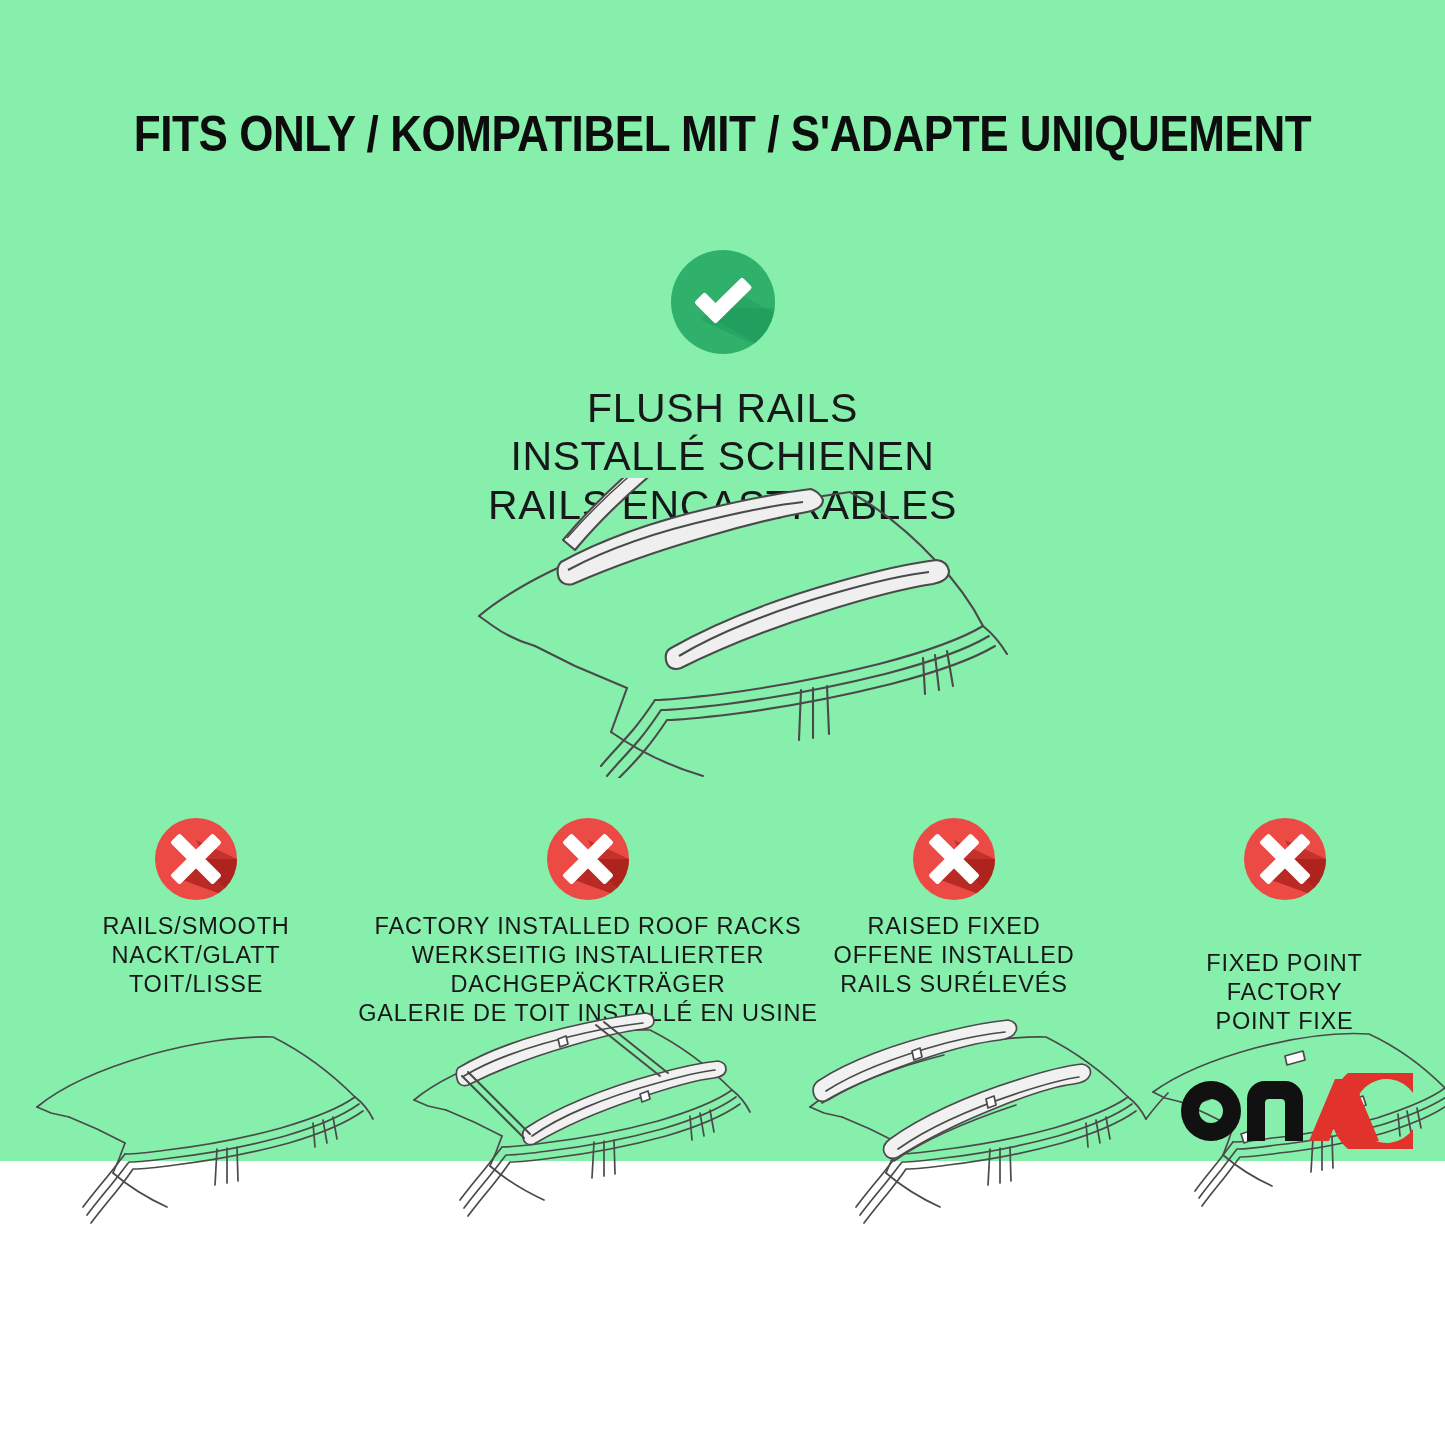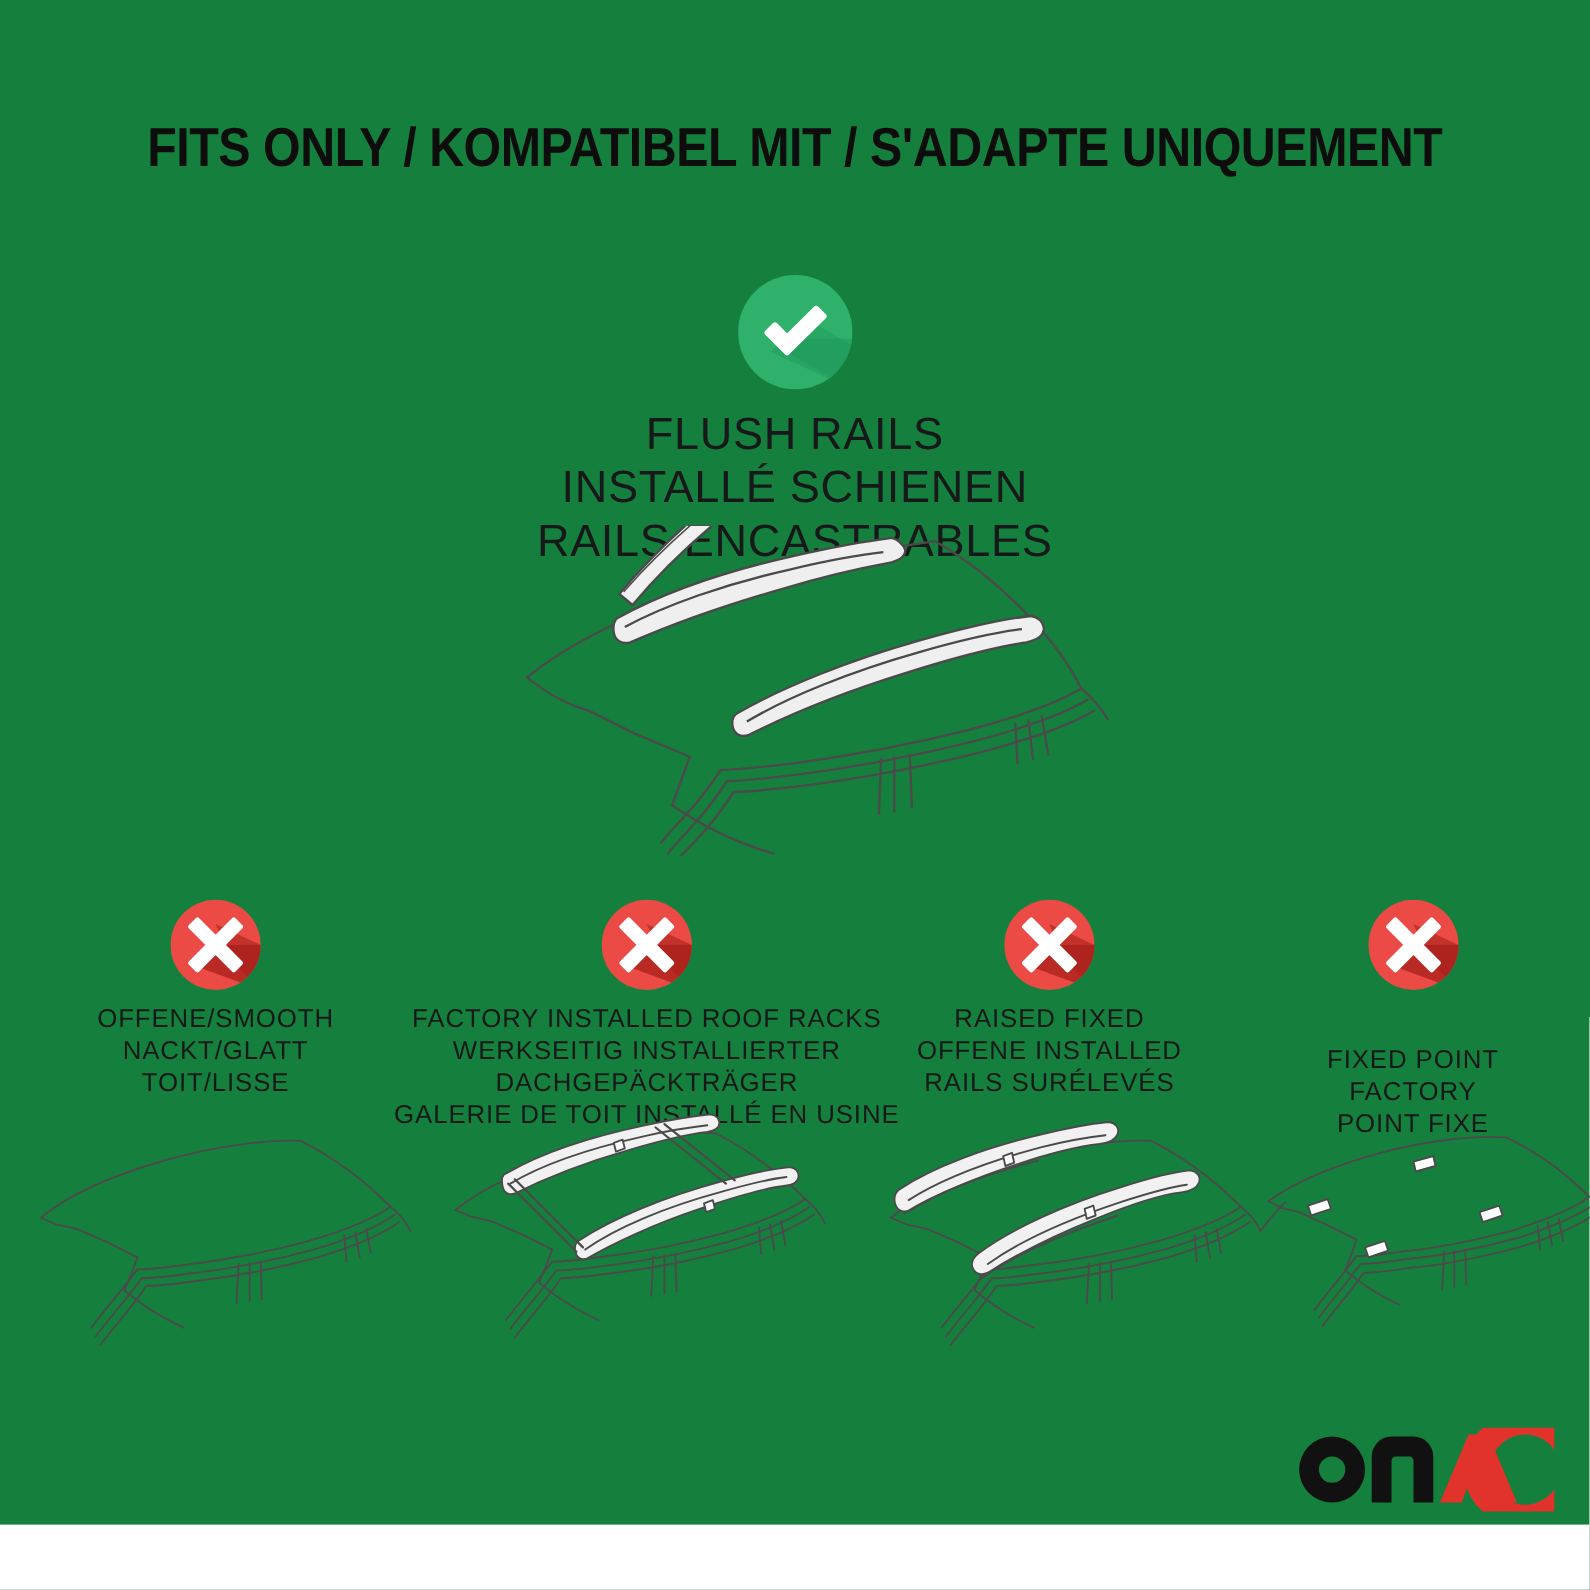--- a/index.html
+++ b/index.html
@@ -2,21 +2,21 @@
 <html><head>
 <meta charset="utf-8">
 <style>
   * { margin:0; padding:0; box-sizing:border-box; }
   html, body {
     width:1445px; height:1445px;
     background:#ffffff;
     font-family:"Liberation Sans", sans-serif;
     overflow:hidden;
   }
-  .page { position:relative; width:1445px; height:1386px; background:#15803d; }
+  .page { position:relative; width:1445px; height:1161px; background:#86efac; }
 
   
   .title {
     position:absolute;
     top:105px; left:0; width:1445px;
     text-align:center;
     font-family:"Liberation Sans", sans-serif;
     font-weight:bold;
     font-size:50px;
     letter-spacing:-0.5px;
@@ -30,21 +30,21 @@
   .badge svg { display:block; }
 
   
   .ok-block {
     position:absolute;
     top:250px; left:0; width:1445px;
     display:flex; flex-direction:column; align-items:center;
   }
   .ok-badge { width:104px; height:104px; }
   .ok-caption {
-    margin-top:16px;
+    margin-top:30px;
     text-align:center;
     font-size:41px;
     font-weight:300;
     line-height:1.18;
     letter-spacing:0.6px;
     color:#17181a;
   }
   .ok-caption .l1 { font-size:41px; }
 
   .ok-art {
@@ -191,21 +191,21 @@
             </defs>
           <circle cx="41" cy="41" r="41" fill="#EC4B45"></circle>
           <g clip-path="url(#xc0)">
             <path d="M41 41 L22 60 L82 82 L82 41 Z" fill="#A81F1B" opacity="0.75"></path>
             <path d="M41 22 L82 41 L82 82 L56 56 Z" fill="#A81F1B" opacity="0.6"></path>
           </g>
           <path d="M24.5 18 L18 24.5 L34.5 41 L18 57.5 L24.5 64 L41 47.5 L57.5 64 L64 57.5 L47.5 41 L64 24.5 L57.5 18 L41 34.5 Z" fill="#FFFFFF" stroke="#FFFFFF" stroke-width="4" stroke-linejoin="round"></path>
         </svg>
       </span>
       <div class="bad-caption">
-        <div>OFFENE/SMOOTH</div>
+        <div>RAILS/SMOOTH</div>
         <div>NACKT/GLATT</div>
         <div>TOIT/LISSE</div>
       </div>
     </div>
 
     <div class="bad-col c1">
       <span class="badge bad-badge">
         <svg viewBox="0 0 82 82" width="82" height="82">
           <defs>
               <clipPath id="xc1">

